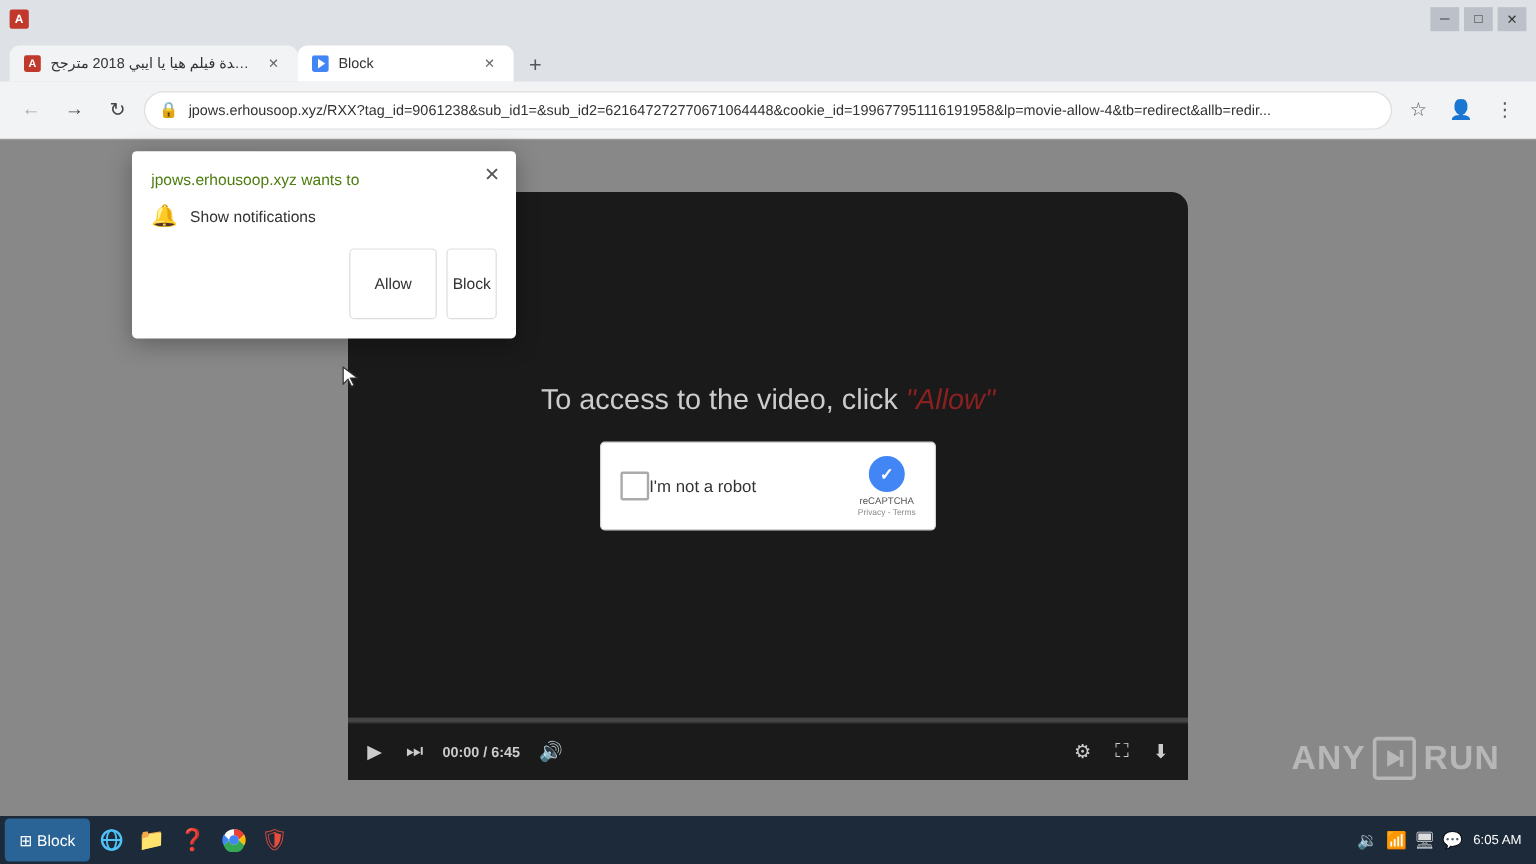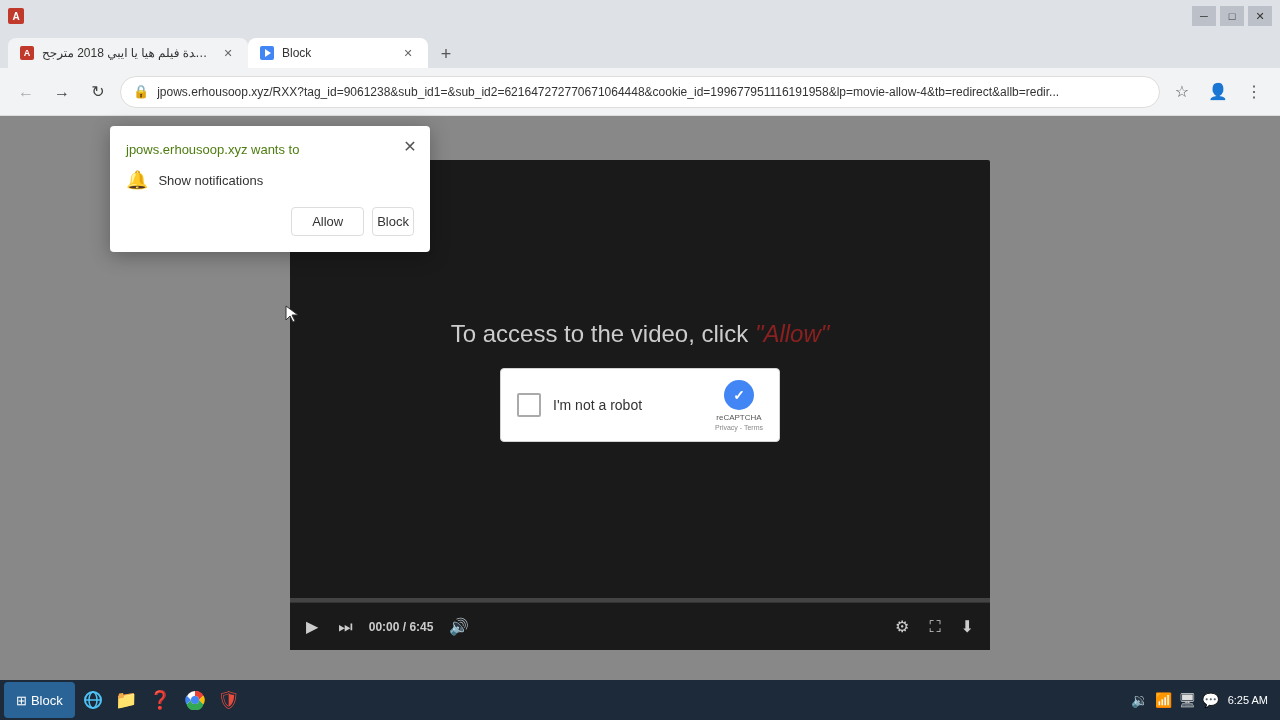--- a/index.html
+++ b/index.html
@@ -250,21 +250,21 @@
       color: #333;
     }
 
     .popup-buttons {
       display: flex;
       justify-content: flex-end;
       gap: 8px;
     }
 
     .btn-allow {
-      padding: 6px 20px;
+      padding: 21px 20px;
       border: 1px solid #ddd;
       background: #fff;
       border-radius: 4px;
       font-size: 13px;
       color: #333;
       cursor: pointer;
     }
 
     .btn-block {
       padding: 6px 4px;
@@ -286,21 +286,21 @@
       z-index: 200;
       pointer-events: none;
     }
 
     
     .video-container {
       width: 700px;
       height: 490px;
       background: #1a1a1a;
       position: relative;
-      border-radius: 2px;
+      border-radius: 14px;
       display: flex;
       flex-direction: column;
       margin-top: 14px;
     }
 
     .video-main {
       flex: 1;
       display: flex;
       flex-direction: column;
       align-items: center;
@@ -342,21 +342,20 @@
 
     .captcha-box {
       background: #fff;
       border: 1px solid #d3d3d3;
       border-radius: 4px;
       width: 280px;
       height: 74px;
       display: flex;
       align-items: center;
       padding: 12px 16px;
-      gap: 12px;
       z-index: 2;
     }
 
     .captcha-checkbox {
       width: 24px;
       height: 24px;
       border: 2px solid #aaa;
       border-radius: 2px;
       flex-shrink: 0;
     }
@@ -647,20 +646,30 @@
         <span class="time-display">00:00 / 6:45</span>
         <button class="ctrl-btn">🔊</button>
         <div class="ctrl-spacer"></div>
         <button class="ctrl-btn-right">⚙</button>
         <button class="ctrl-btn-right">⛶</button>
         <button class="ctrl-btn-right">⬇</button>
       </div>
 
     </div>
 
+    <div class="anyrun-watermark">
+      <span class="anyrun-text">ANY</span>
+      <div style="width:36px;height:36px;border:3px solid #ccc;border-radius:4px;display:flex;align-items:center;justify-content:center;">
+        <svg width="18" height="18" viewBox="0 0 18 18">
+            <polygon points="3,2 15,9 3,16" fill="#ccc"></polygon>
+            <line x1="15" y1="2" x2="15" y2="16" stroke="#ccc" stroke-width="3"></line>
+          </svg>
+      </div>
+      <span class="anyrun-text">RUN</span>
+    </div>
 
   </div>
 
   <div class="taskbar">
     <button class="start-btn">
       <span>⊞</span>
       <span>Block</span>
     </button>
     <div class="taskbar-icon" title="Internet Explorer">
       <svg width="20" height="20" viewBox="0 0 20 20">
@@ -685,18 +694,18 @@
     <div class="taskbar-icon" style="color:#e74c3c;">🛡</div>
     <div class="taskbar-spacer"></div>
     <div class="system-tray">
       <div class="tray-icons">
         <span>🔉</span>
         <span>📶</span>
         <span>🖥</span>
         <span>💬</span>
       </div>
       <div class="clock">
-        <div>6:25 AM</div>
+        <div>6:05 AM</div>
       </div>
     </div>
   </div>
 
 </div>
 
 </body></html>

